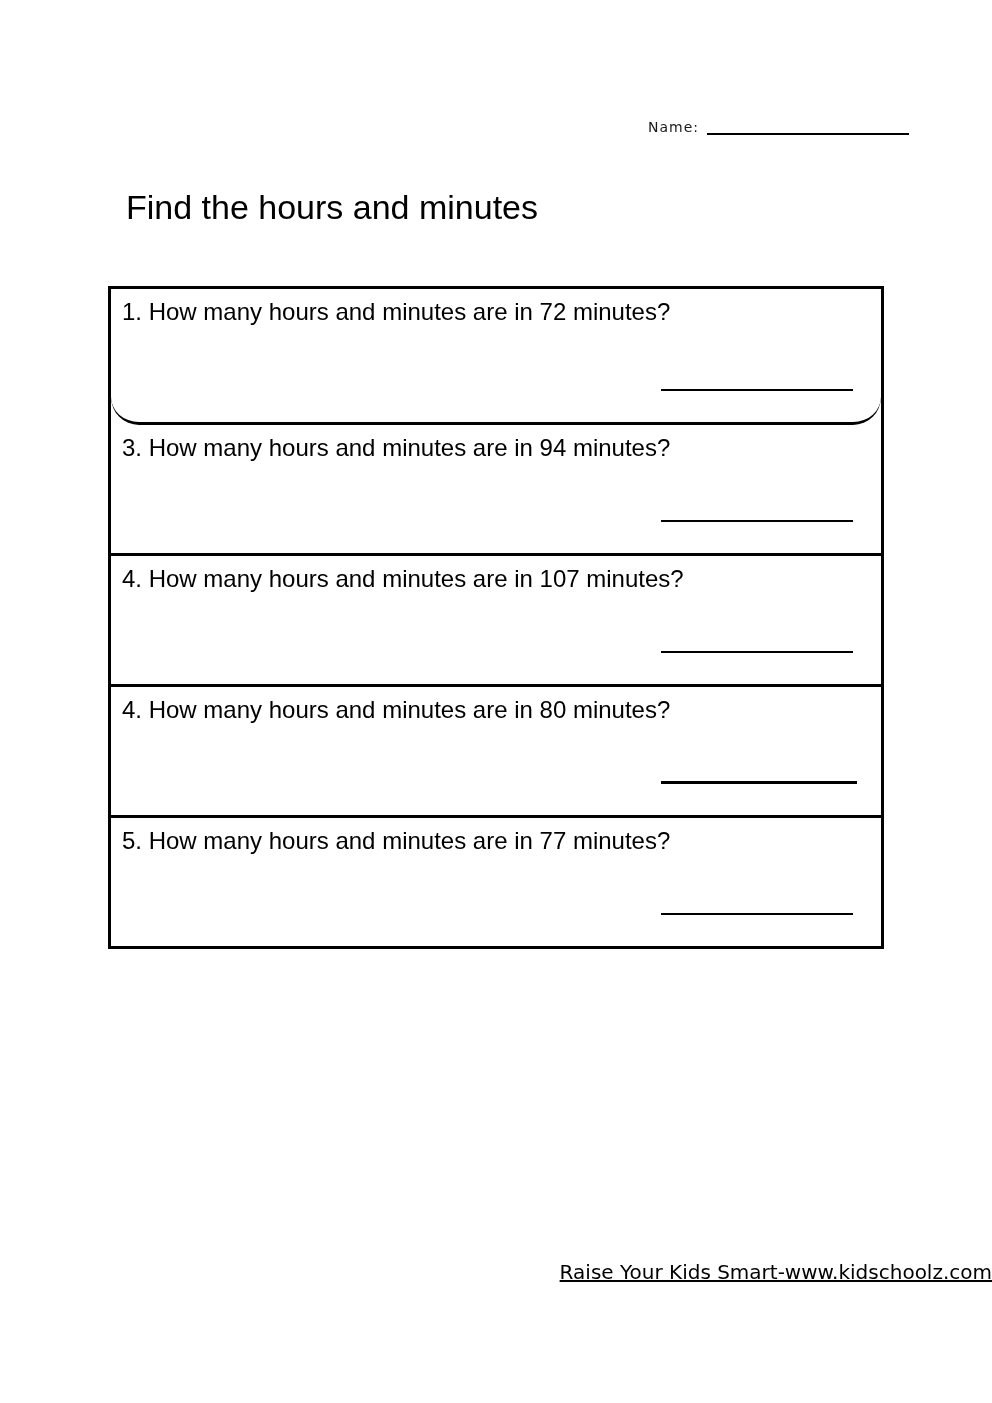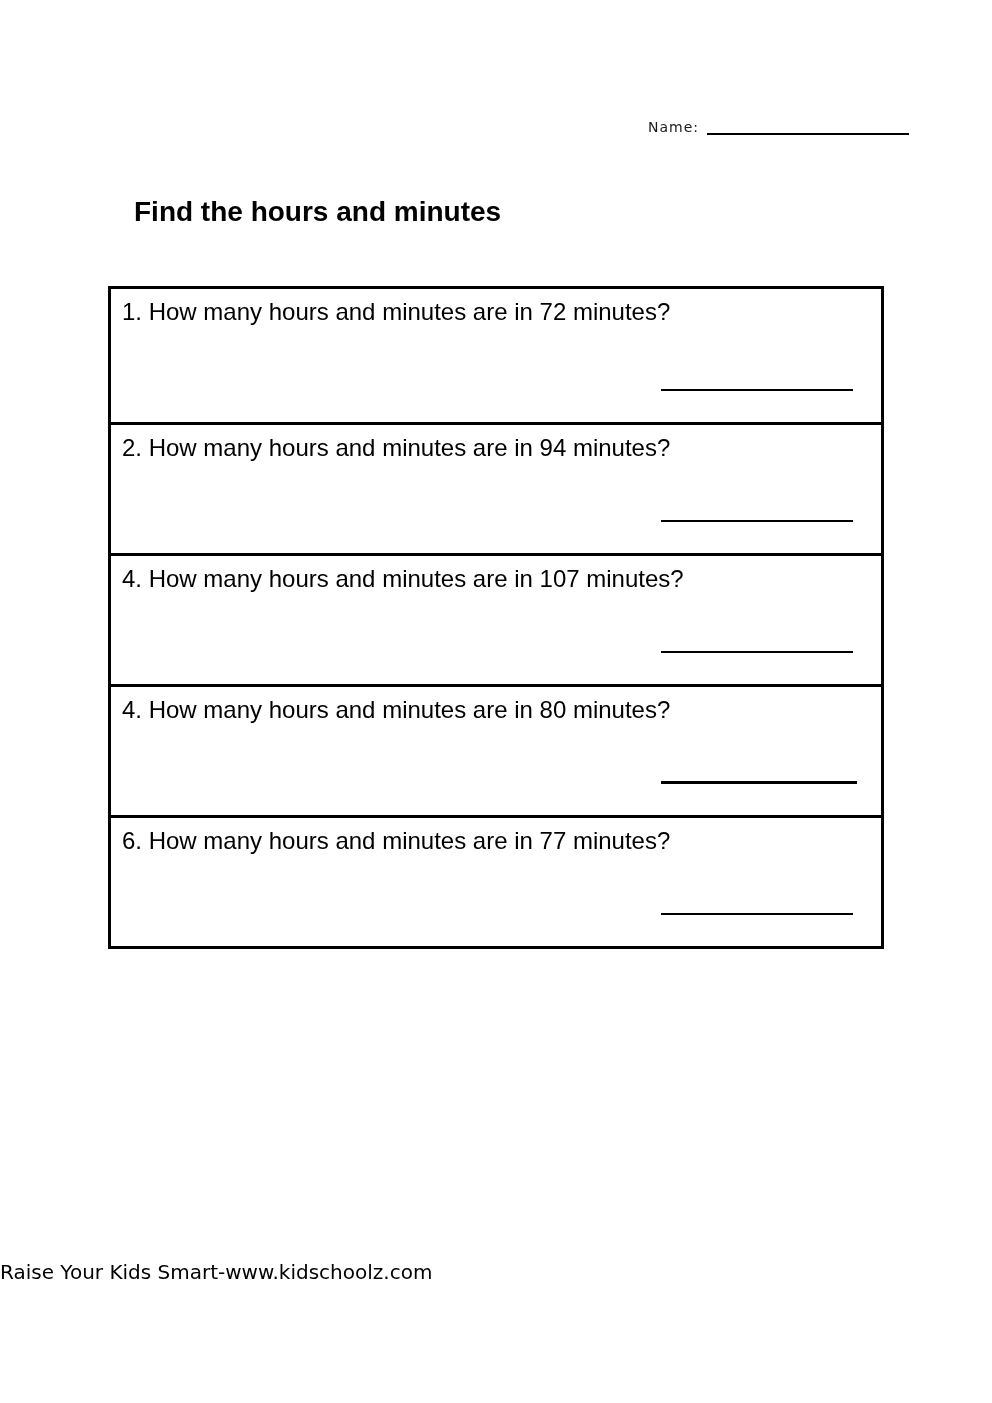--- a/index.html
+++ b/index.html
@@ -37,42 +37,42 @@
     height: 15px;
     margin-left: 8px;
     border-bottom: 2px solid #000000;
   }
 
   
   .title {
     position: absolute;
     top: 180px;
     left: 118px;
-    margin: 16px;
-    font-size: 28px;
-    font-weight: bold;
+    margin: 8px;
+    font-size: 34px;
+    font-weight: normal;
     color: #000000;
   }
 
   
   .qtable {
     position: absolute;
     top: 286px;
     left: 108px;
     width: 770px;
     border: 3px solid #000000;
     background: #ffffff;
   }
   .qrow {
     position: relative;
     height: 128px;
     border-bottom: 3px solid #000000;
     background: #ffffff;
   }
-  .qrow:first-child { height: 133px; }
+  .qrow:first-child { height: 133px; border-radius: 28px; }
   .qrow:last-child { border-bottom: none; }
   .qtext {
     padding: 7px 12px 0 11px;
     font-size: 24px;
     line-height: 32px;
     color: #000000;
   }
   .answer-line {
     position: absolute;
     right: 28px;
@@ -86,52 +86,53 @@
     right: 24px;
     width: 196px;
   }
 
   
   .footer {
     position: absolute;
     top: 1260px;
     left: 0;
     width: 100%;
-    text-align: left;
+    text-align: right;
     font-family: "DejaVu Sans", sans-serif;
     font-size: 20px;
     color: #000000;
+    text-decoration: underline;
   }
 </style>
 </head>
 <body>
 
 <div class="name-block">
   <span class="name-label">Name:</span>
   <span class="name-line"></span>
 </div>
 
 <h1 class="title">Find the hours and minutes</h1>
 
 <div class="qtable">
   <div class="qrow">
     <div class="qtext">1. How many hours and minutes are in 72 minutes?</div>
     <div class="answer-line"></div>
   </div>
   <div class="qrow">
-    <div class="qtext">2. How many hours and minutes are in 94 minutes?</div>
+    <div class="qtext">3. How many hours and minutes are in 94 minutes?</div>
     <div class="answer-line"></div>
   </div>
   <div class="qrow">
     <div class="qtext">4. How many hours and minutes are in 107 minutes?</div>
     <div class="answer-line"></div>
   </div>
   <div class="qrow">
     <div class="qtext">4. How many hours and minutes are in 80 minutes?</div>
     <div class="answer-line"></div>
   </div>
   <div class="qrow">
-    <div class="qtext">6. How many hours and minutes are in 77 minutes?</div>
+    <div class="qtext">5. How many hours and minutes are in 77 minutes?</div>
     <div class="answer-line"></div>
   </div>
 </div>
 
 <div class="footer">Raise Your Kids Smart-www.kidschoolz.com</div>
 
 </body></html>

